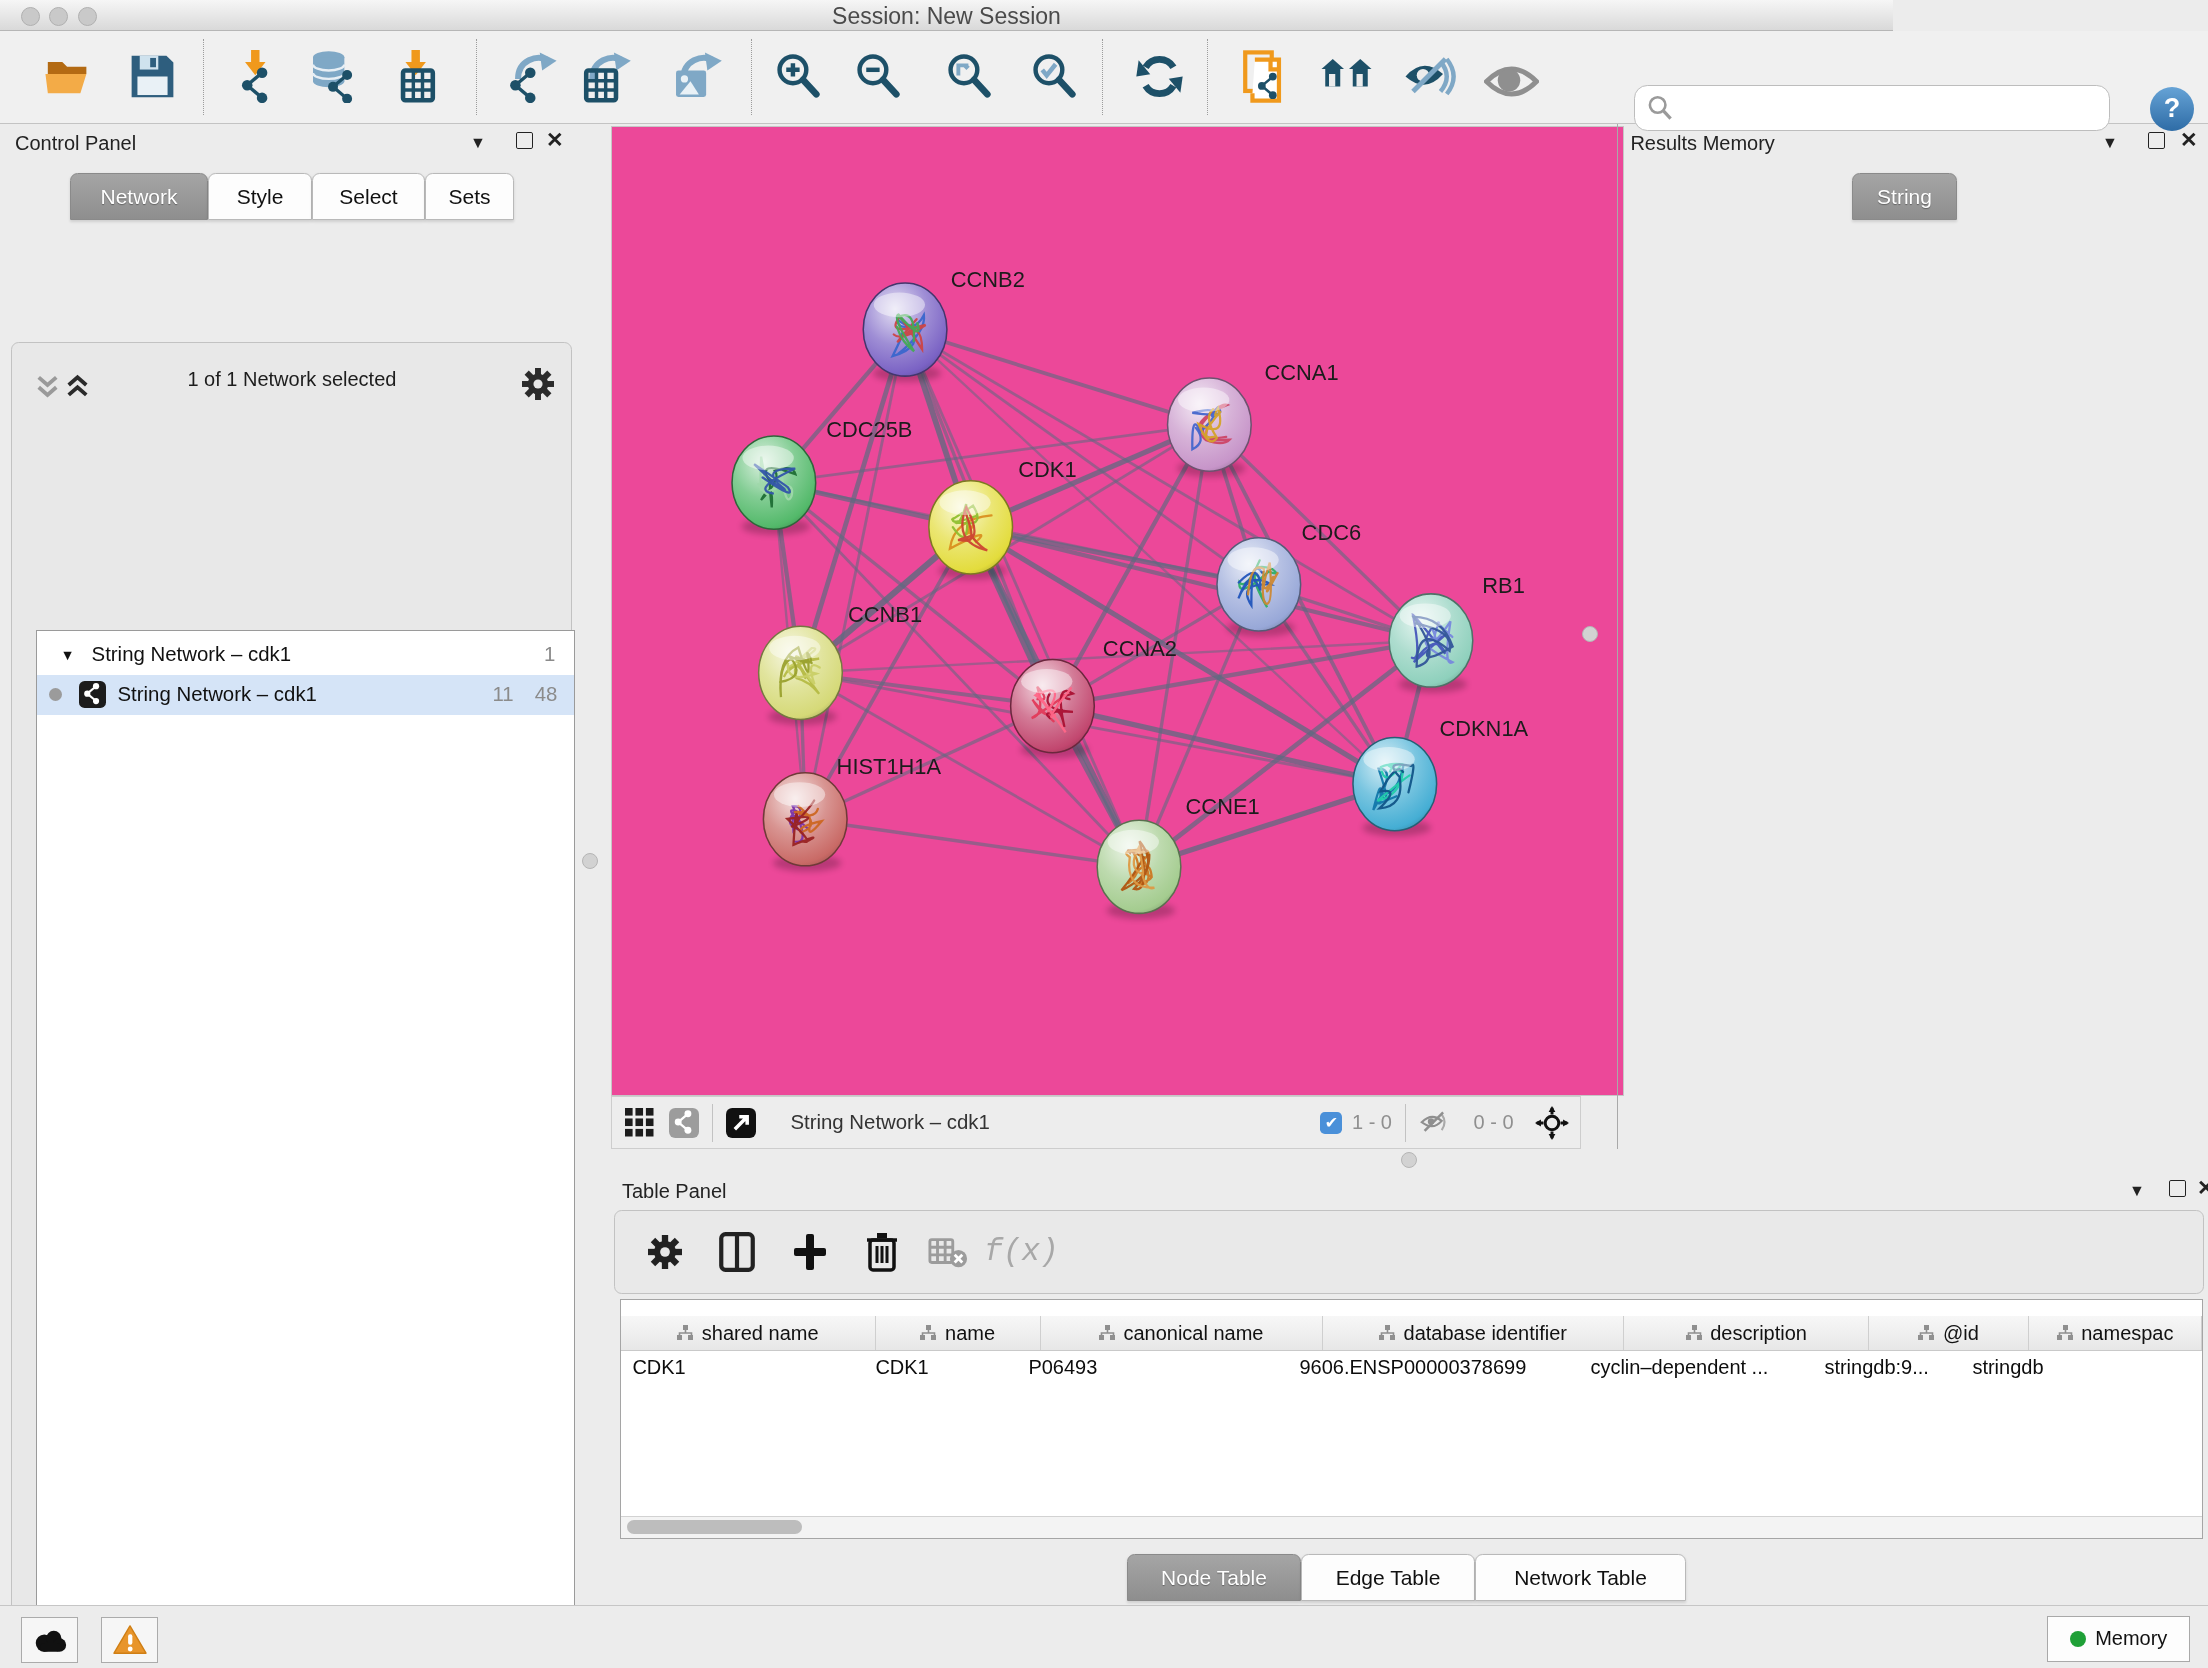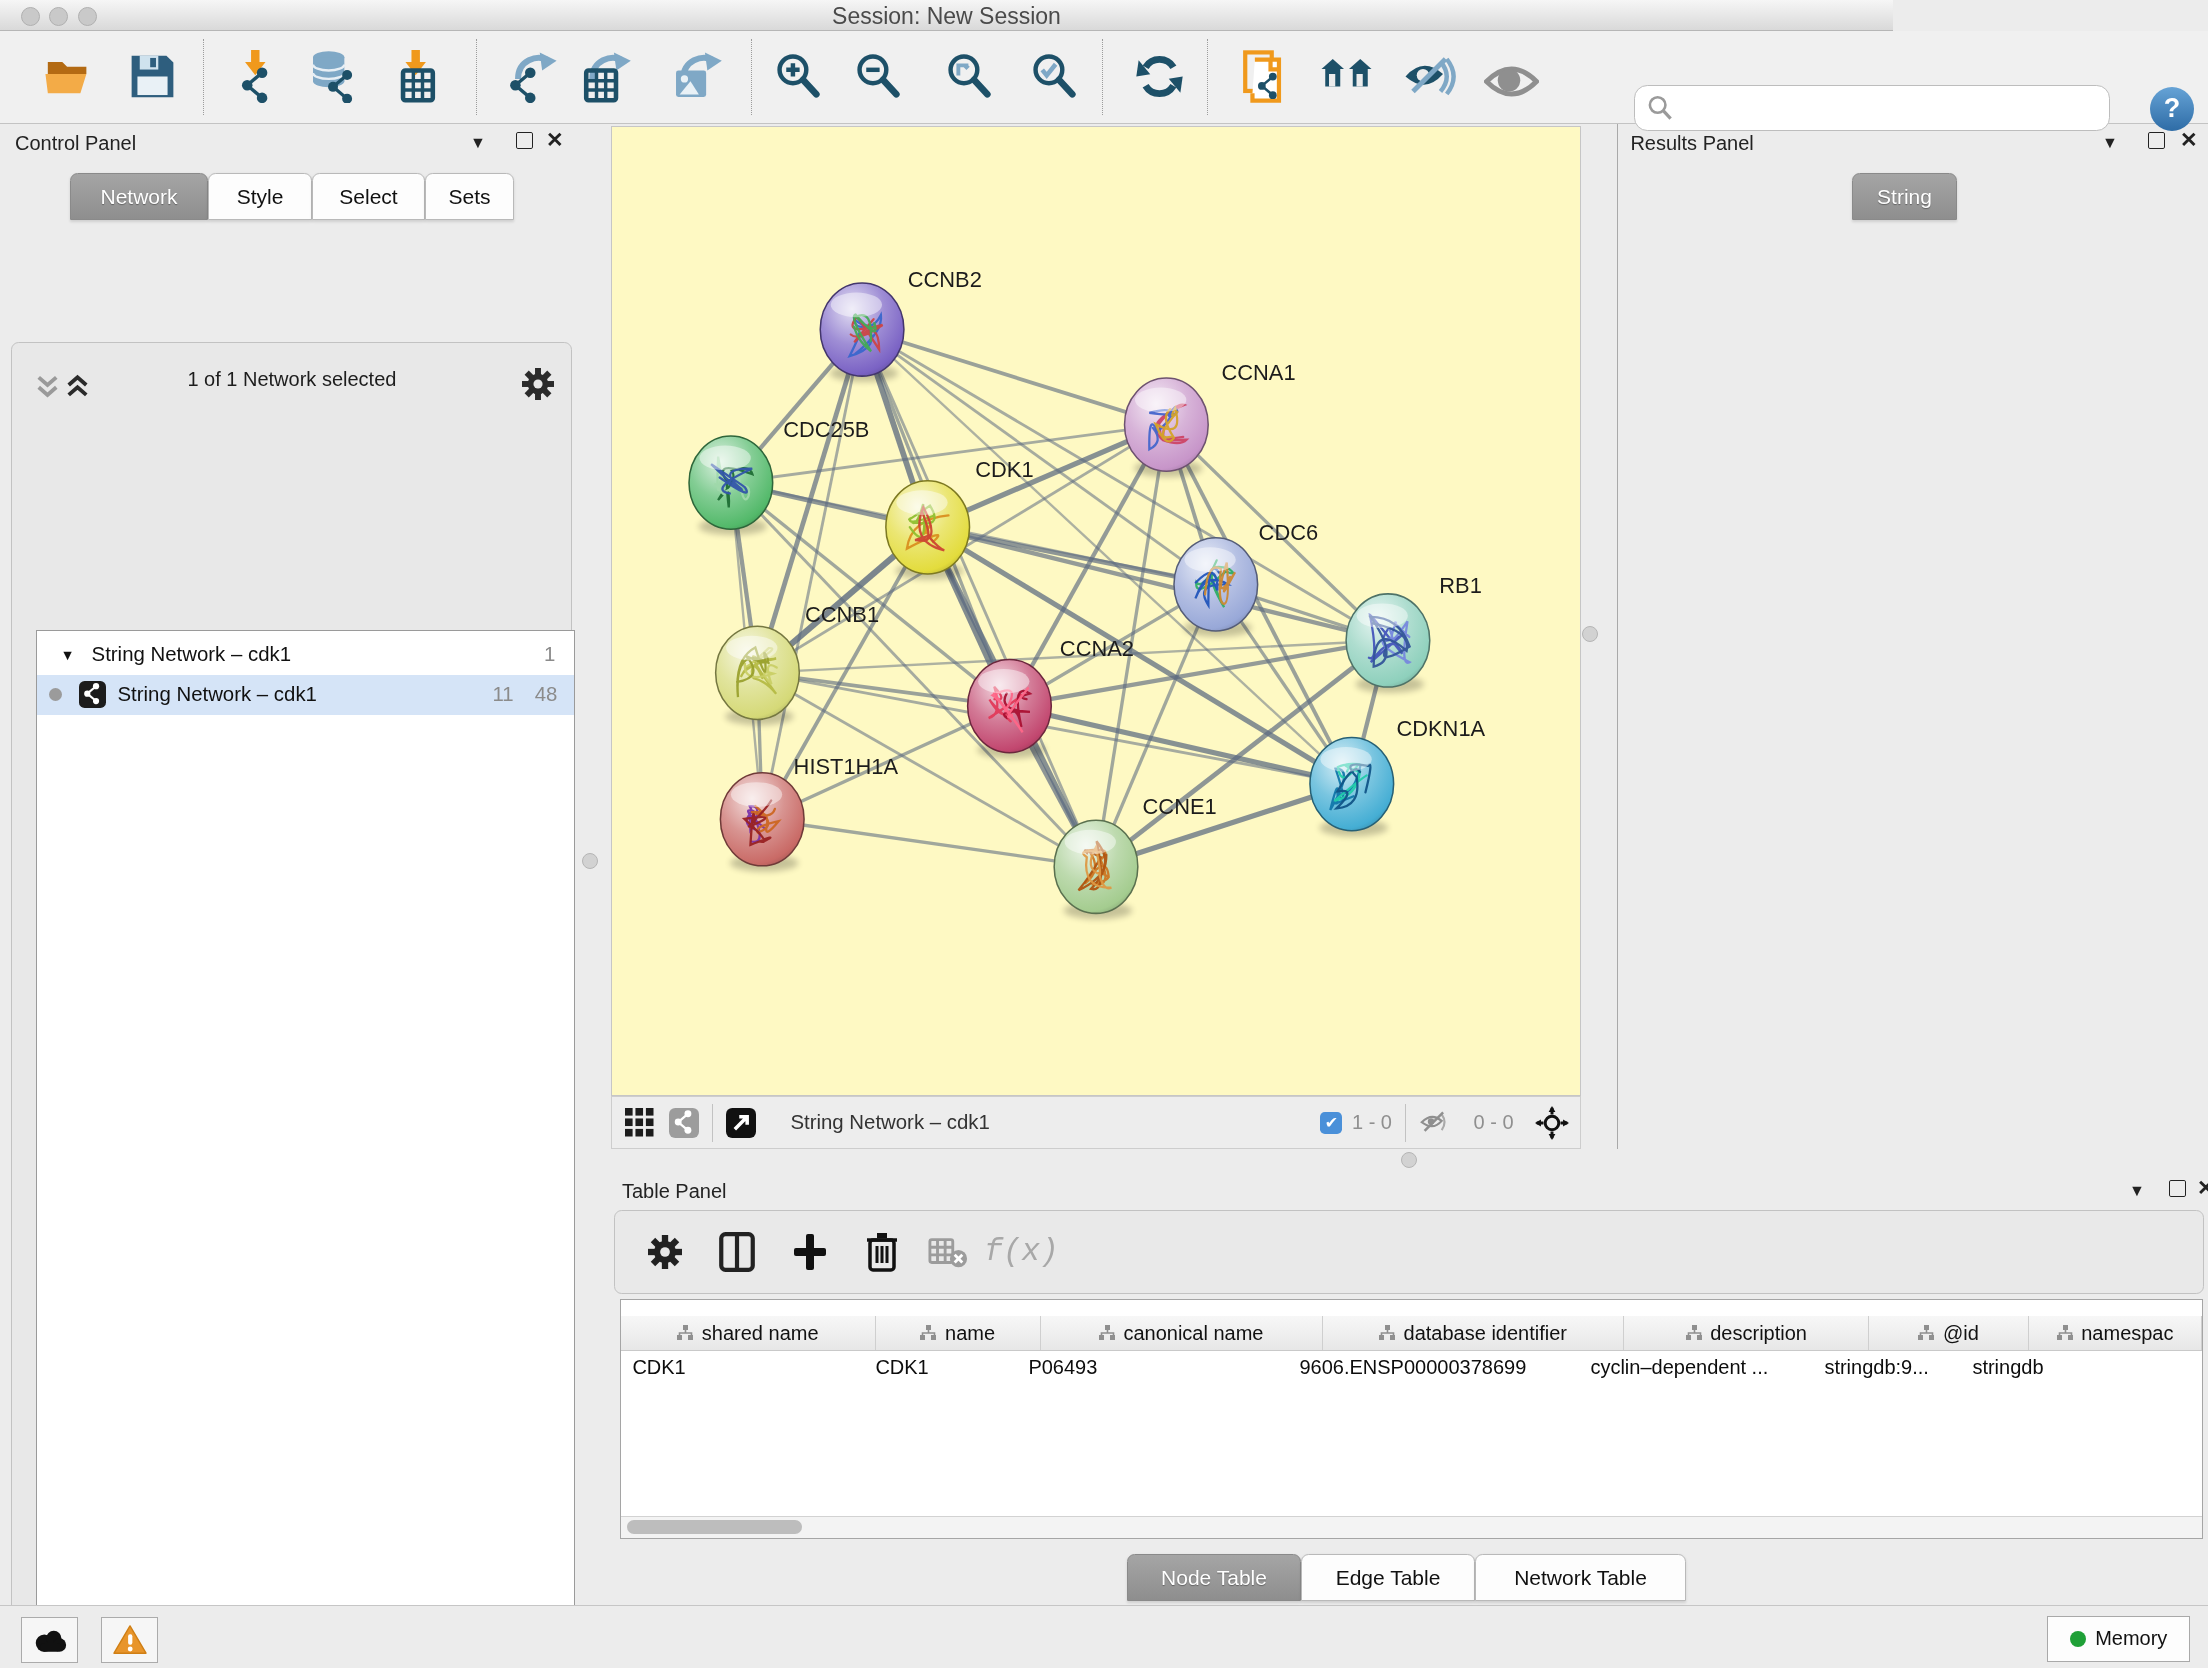--- a/index.html
+++ b/index.html
@@ -24,21 +24,21 @@
   .tab{box-sizing:border-box;height:47px;background:#fdfdfd;border:1px solid #b9b9b9;border-radius:7.6px 7.6px 0 0;font-size:21px;color:#111;display:flex;align-items:center;justify-content:center;box-shadow:0 1.9px 2.9px rgba(0,0,0,.12);}
   .tab.sel{background:linear-gradient(#a5a5a5,#8e8e8e);color:#fff;text-shadow:0 1px 1px rgba(0,0,0,.35);border-color:#8a8a8a;}
   
   .cp-container{left:11.4px;top:218px;width:559px;height:1373px;background:#e8e8e8;border:1px solid #c2c2c2;border-radius:7.6px;}
   .cp-white{left:24px;top:287px;width:537px;height:1292px;background:#fff;border:1px solid #9a9a9a;}
   .cp-status{font-size:20px;color:#1d1d1d;}
   .tree-row{display:flex;align-items:center;height:40px;font-size:20.4px;color:#111;}
   .tree-row.sel{background:#d5e4f7;}
   .tree-count{color:#8b8b8b;}
   
-  .net-canvas{left:611px;top:126px;width:968px;height:968px;background:#fef9c3;border:1px solid #c6c6c6;}
+  .net-canvas{left:611px;top:126px;width:968px;height:968px;background:#ec4899;border:1px solid #c6c6c6;padding-left:43px;}
   .net-toolbar{left:611px;top:1096px;width:968px;height:51px;background:#ededed;border:1px solid #cdcdcd;display:flex;align-items:center;}
   .net-title{font-size:20.4px;color:#333;}
   .nt-sep{width:0;height:38px;border-left:1px solid #c2c2c2;margin:0 13.3px;}
   .nt-num{font-size:20px;color:#8f8f8f;}
   .checkbox{width:22px;height:22px;background:#4a90d9;border-radius:4.8px;color:#fff;font-size:16px;text-align:center;line-height:22px;}
   .splitter-dot{width:14.3px;height:14.3px;border-radius:50%;background:#d2d2d2;border:1px solid #b5b5b5;}
   .vline{width:0;border-left:1.9px solid #a9a9a9;}
   .serif{font-family:Liberation Mono, monospace;}
   
   .tp-toolbox{left:614px;top:1210px;width:1588px;height:82px;background:#e9e9e9;border:1px solid #c2c2c2;border-radius:7.6px;}
@@ -609,21 +609,21 @@
         </span>
     </div>
   </div>
 
   <div class="abs vline" style="left:1617px;top:124px;height:1025px"></div>
   <div class="abs splitter-dot" style="left:1582px;top:626px"></div>
   <div class="abs splitter-dot" style="left:582px;top:853px"></div>
   <div class="abs splitter-dot" style="left:1401px;top:1152px"></div>
 
   <div class="abs" style="left:1619px;top:124px;width:590px;height:1025px">
-    <div class="abs panel-title" style="left:11.4px;top:7.6px">Results Panel</div>
+    <div class="abs panel-title" style="left:11.4px;top:7.6px">Results Memory</div>
     <div class="abs panel-ctl" style="left:483px;top:9.5px">▼</div>
     <div class="abs ctl-box" style="left:529px;top:7.6px"></div>
     <div class="abs panel-ctl ctl-x" style="left:561px;top:3.8px">✕</div>
 
     <div class="abs tab sel" style="left:233px;top:49px;width:105px">String</div>
 
   </div>
 
   <div class="abs" style="left:609px;top:1172px;width:1600px;height:434px">
     <div class="abs panel-title" style="left:13px;top:7.6px">Table Panel</div>

